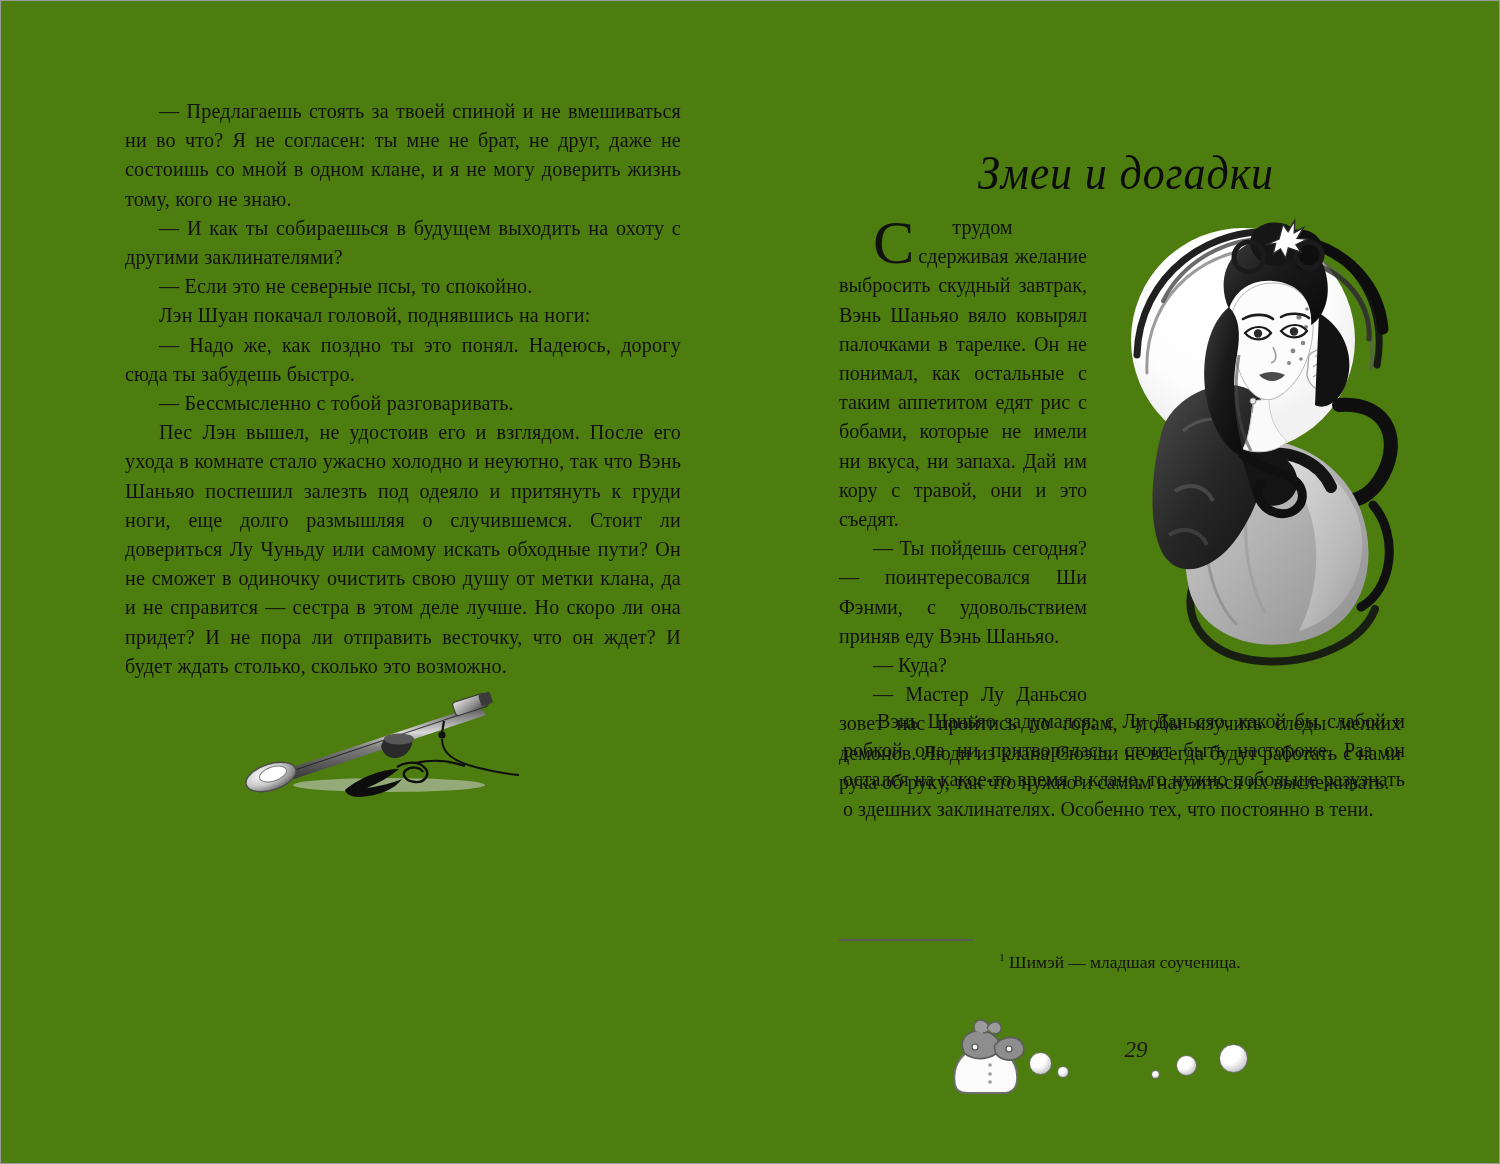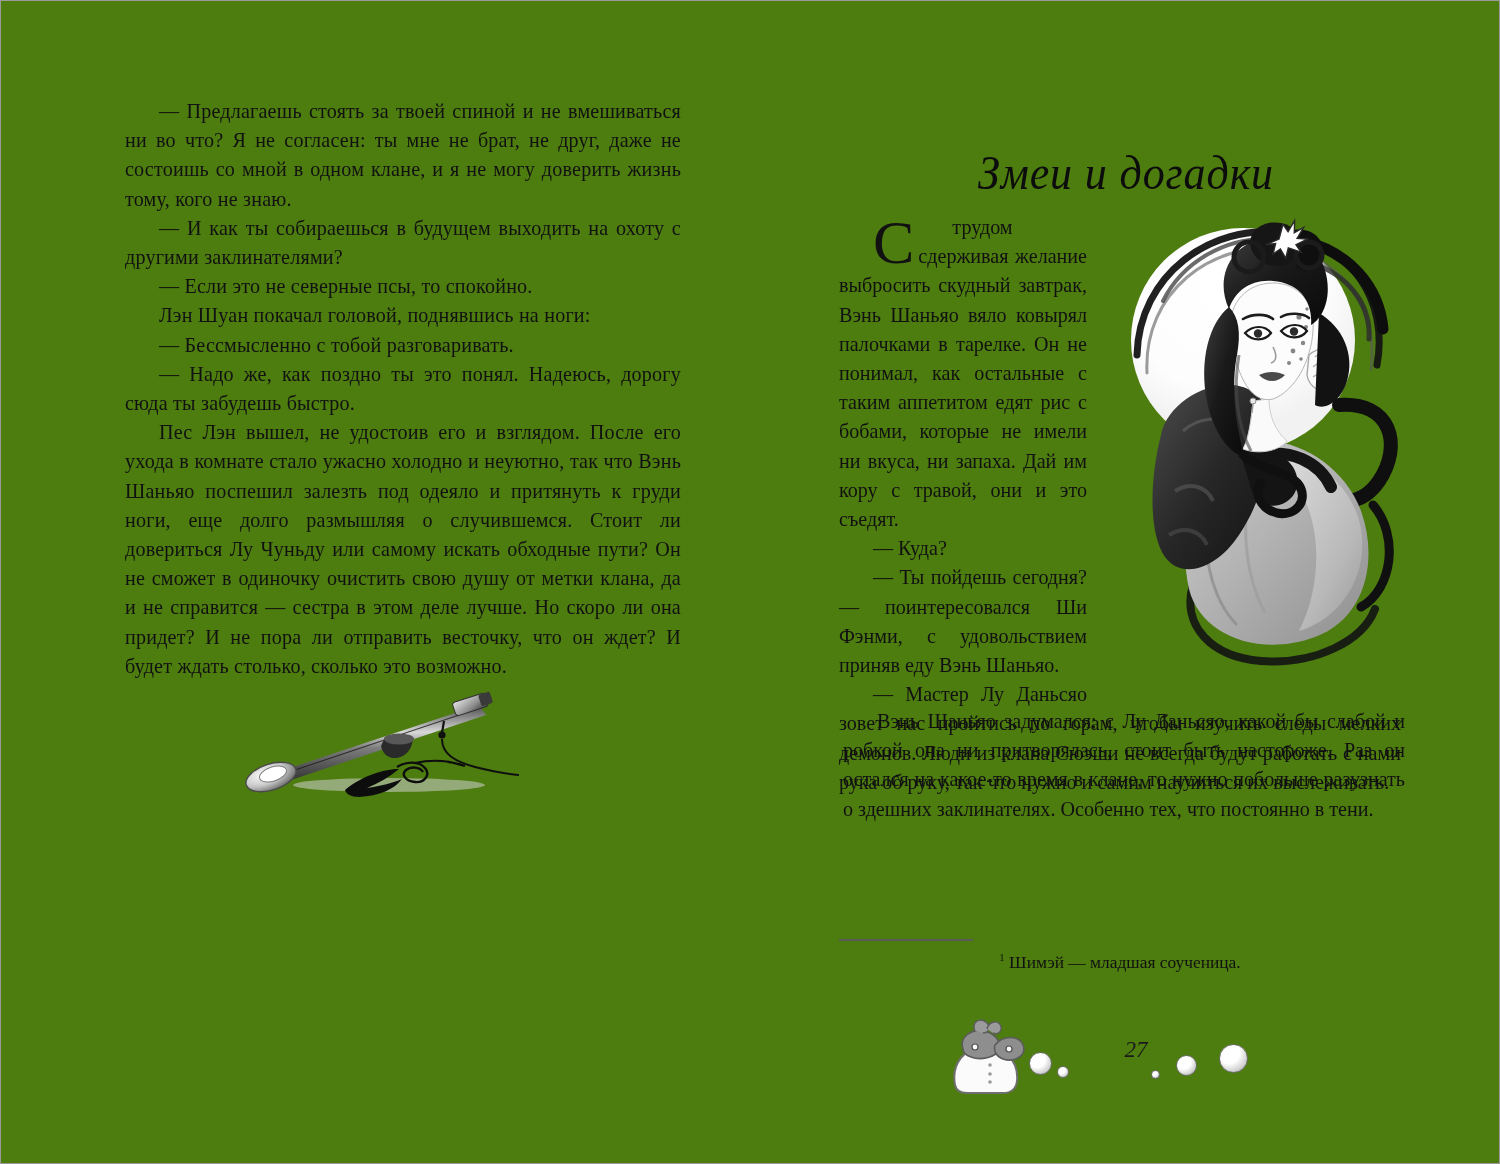--- a/index.html
+++ b/index.html
@@ -165,22 +165,22 @@
 
 <div class="spread">
 
   <div class="page-left">
 
     <div class="left-text">
       <p>— Предлагаешь стоять за твоей спиной и не вмешиваться ни во что? Я не согласен: ты мне не брат, не друг, даже не состоишь со мной в одном клане, и я не могу доверить жизнь тому, кого не знаю.</p>
       <p>— И как ты собираешься в будущем выходить на охоту с другими заклинателями?</p>
       <p>— Если это не северные псы, то спокойно.</p>
       <p>Лэн Шуан покачал головой, поднявшись на ноги:</p>
+      <p>— Надо же, как поздно ты это понял. Надеюсь, дорогу сюда ты забудешь быстро.</p>
       <p>— Бессмысленно с тобой разговаривать.</p>
-      <p>— Надо же, как поздно ты это понял. Надеюсь, дорогу сюда ты забудешь быстро.</p>
       <p>Пес Лэн вышел, не удостоив его и взглядом. После его ухода в комнате стало ужасно холодно и неуютно, так что Вэнь Шаньяо поспешил залезть под одеяло и притянуть к груди ноги, еще долго размышляя о случившемся. Стоит ли довериться Лу Чуньду или самому искать обходные пути? Он не сможет в одиночку очистить свою душу от метки клана, да и не справится — сестра в этом деле лучше. Но скоро ли она придет? И не пора ли отправить весточку, что он ждет? И будет ждать столько, сколько это возможно.</p>
     </div>
 
     <div class="left-ornament">
       <svg viewBox="0 0 280 118" width="280" height="118" aria-hidden="true">
         <defs>
           <linearGradient id="shaftG" x1="0" y1="0" x2="0" y2="1">
             <stop offset="0%" stop-color="#4a4a4a"></stop>
             <stop offset="35%" stop-color="#d8d8d8"></stop>
             <stop offset="55%" stop-color="#7e7e7e"></stop>
@@ -346,22 +346,22 @@
           <g transform="translate(176,34) rotate(-8)">
             <path d="M0 0 L6 -14 L10 -6 L18 -16 L16 -4 L26 -8 L18 2 L28 4 L16 8 L20 16 L8 10 L4 20 L0 10 L-8 14 L-4 4 L-14 4 Z" fill="#ffffff" stroke="#2a2a2a" stroke-width="1.4"></path>
           </g>
 
           <circle cx="150" cy="196" r="3" fill="#e8e8e8" stroke="#8a8a8a" stroke-width="1"></circle>
           <path d="M150 199 L149 208" stroke="#9a9a9a" stroke-width="1.4"></path>
         </svg>
       </div>
 
       <p><span class="dropcap">С</span><span>трудом сдерживая желание выбросить скудный завтрак, Вэнь Шаньяо вяло ковырял палочками в тарелке. Он не понимал, как остальные с таким аппетитом едят рис с бобами, которые не имели ни вкуса, ни запаха. Дай им кору с травой, они и это съедят.</span></p>
+      <p>— Ты пойдешь сегодня? — поинтересовался Ши Фэнми, с удовольствием приняв еду Вэнь Шаньяо.</p>
       <p>— Куда?</p>
-      <p>— Ты пойдешь сегодня? — поинтересовался Ши Фэнми, с удовольствием приняв еду Вэнь Шаньяо.</p>
       <p>— Мастер Лу Даньсяо зовет нас пройтись по горам, чтобы изучить следы мелких демонов. Люди из клана Сюэши не всегда будут работать с нами рука об руку, так что нужно и самим научиться их выслеживать.</p>
     </div>
 
     <div class="right-lower">
       <p>Вэнь Шаньяо задумался: с Лу Даньсяо, какой бы слабой и робкой она ни притворялась, стоит быть настороже. Раз он остался на какое-то время в клане, то нужно побольше разузнать о здешних заклинателях. Особенно тех, что постоянно в тени.</p>
     </div>
 
     <div class="footnote-area">
       <div class="footnote-rule"></div>
       <div class="footnote-text">
@@ -397,16 +397,16 @@
         <circle cx="49" cy="63" r="1.8" fill="#9a9a9a"></circle>
       </svg>
     </div>
 
     <div class="bubble" style="left:278px; top:1051px; width:23px; height:23px;"></div>
     <div class="bubble sm" style="left:306px; top:1065px; width:12px; height:12px;"></div>
     <div class="bubble sm" style="left:400px; top:1069px; width:9px; height:9px;"></div>
     <div class="bubble" style="left:425px; top:1054px; width:21px; height:21px;"></div>
     <div class="bubble" style="left:468px; top:1043px; width:29px; height:29px;"></div>
 
-    <div class="page-number">27</div>
+    <div class="page-number">29</div>
   </div>
 
 </div>
 
 </body></html>

